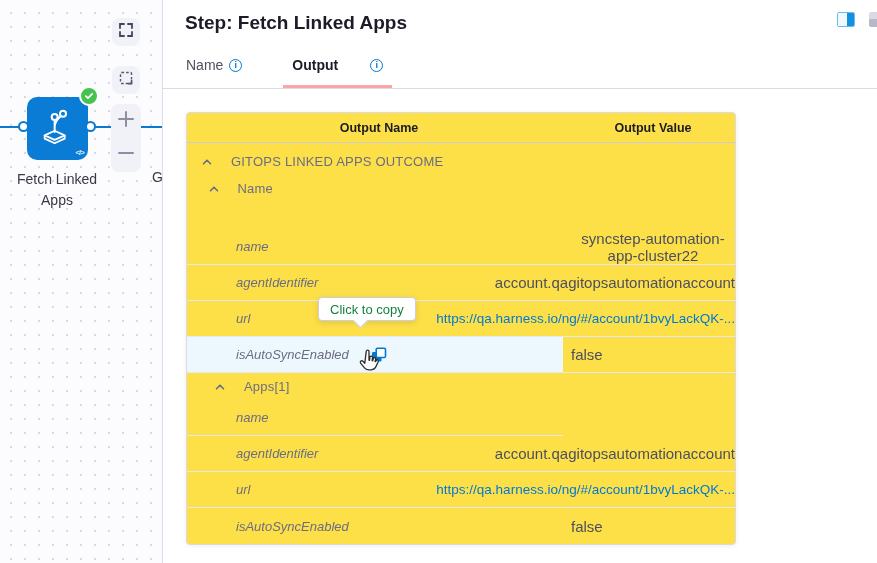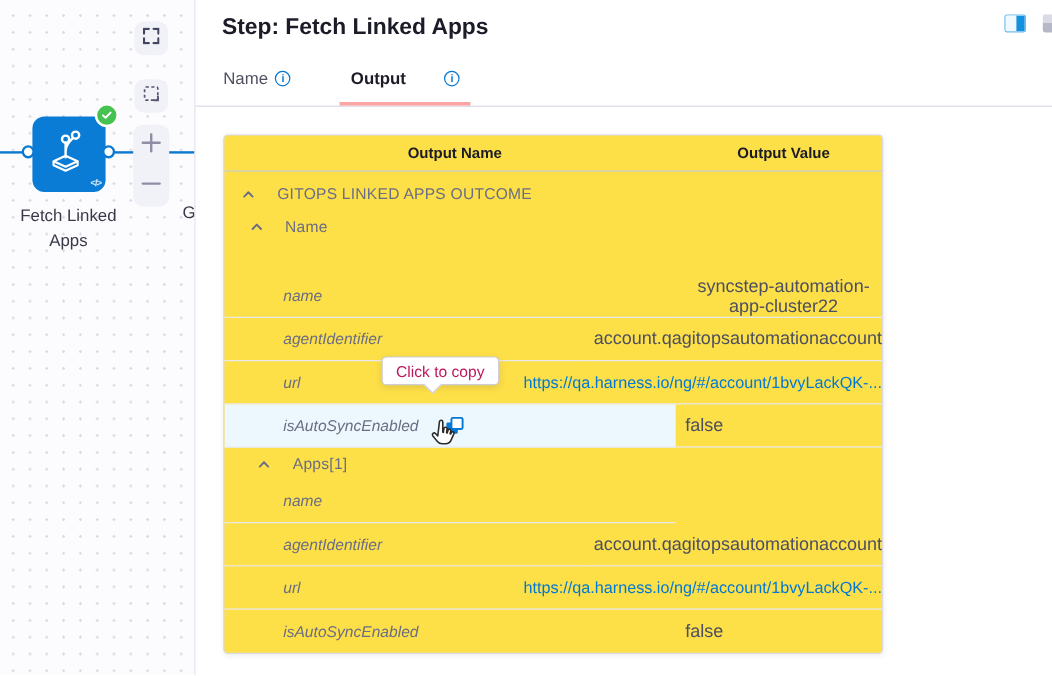--- a/index.html
+++ b/index.html
@@ -95,21 +95,21 @@
   .leaf-label { font-size:13px; color:#6b6d85;font-style:italic; }
   .value-text { font-size:15px; color:#4d4f61; }
   .value-link { font-size:13.5px; color:#0278d5; text-decoration:none; cursor:pointer; }
   .copy-btn { margin-left:12px; display:flex; align-items:center; cursor:pointer; }
 
   
   .tooltip {
     position:absolute; left:155px; top:297px; height:24px; padding:0 11px;
     background:#fff; border:1px solid #cdced9; border-radius:4px;
     box-shadow:0 2px 6px rgba(40,41,61,0.14);
-    display:flex; align-items:center; font-size:13px; color:#be185d; z-index:6;
+    display:flex; align-items:center; font-size:13px; color:#15803d; z-index:6;
   }
   .tooltip-arrow {
     position:absolute; left:192px; top:315px; width:11px; height:11px;
     background:#fff; border-right:1px solid #cdced9; border-bottom:1px solid #cdced9;
     transform:rotate(45deg); z-index:7;
   }
   .cursor { position:absolute; left:194px; top:349px; z-index:9; pointer-events:none; }
 </style>
 </head>
 <body>

